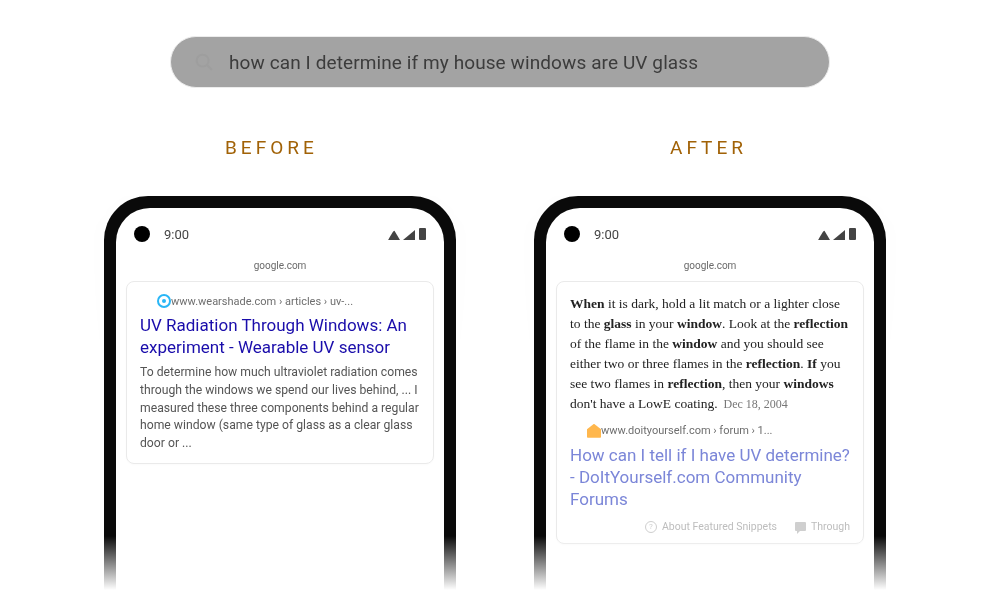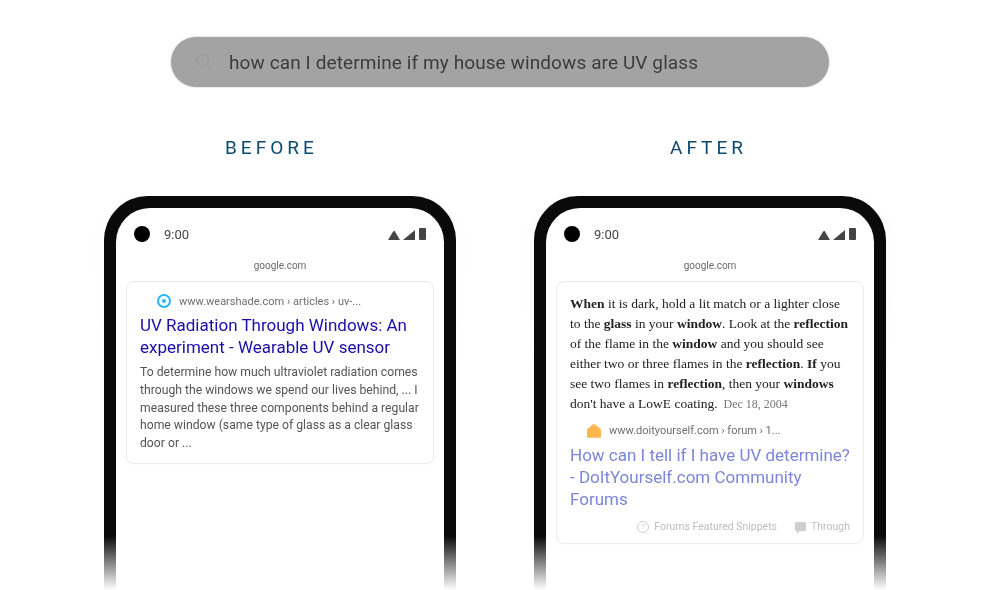--- a/index.html
+++ b/index.html
@@ -35,21 +35,21 @@
       letter-spacing: 0.1px;
       white-space: nowrap;
     }
 
     
     .label {
       position: absolute;
       top: 136px;
       font-size: 19px;
       letter-spacing: 4px;
-      color: #0c4a6e;
+      color: #a16207;
       font-weight: 400;
     }
     .label.before { left: 225px; }
     .label.after  { left: 670px; }
 
     
     .phone {
       position: absolute;
       top: 196px;
       width: 380px;
@@ -118,21 +118,21 @@
 
     .card {
       margin: 0 10px;
       border: 1px solid #eaeaea;
       border-radius: 8px;
       padding: 12px 13px 10px;
       box-shadow: 0 1px 2px rgba(0,0,0,0.02);
     }
 
     .breadcrumb-row {
-      display: flex; align-items: center; gap: 8px;
+      display: flex; align-items: center; gap: 0;
       font-size: 11px; color: #6e6e6e;
       margin-bottom: 6px;
       padding-left: 17px;
     }
     .fav {
       width: 14px; height: 14px; border-radius: 50%;
       border: 2px solid #29b6f6; position: relative; flex-shrink: 0;
     }
     .fav::after {
       content: ""; position: absolute; top: 50%; left: 50%;
@@ -254,21 +254,21 @@
       </div>
       <div class="breadcrumb-row">
         <span class="fav2"></span>
         <span>www.doityourself.com › forum › 1...</span>
       </div>
       <div class="result-title soft">How can I tell if I have UV determine? - DoItYourself.com Community Forums</div>
 
       <div class="card-footer">
         <span class="foot-item">
           <span class="qmark">?</span>
-          <span>Forums Featured Snippets</span>
+          <span>About Featured Snippets</span>
         </span>
         <span class="foot-item">
           <span class="fb-ic"></span>
           <span>Through</span>
         </span>
       </div>
     </div>
   </div>
   <div class="fade"></div>
 </div>

